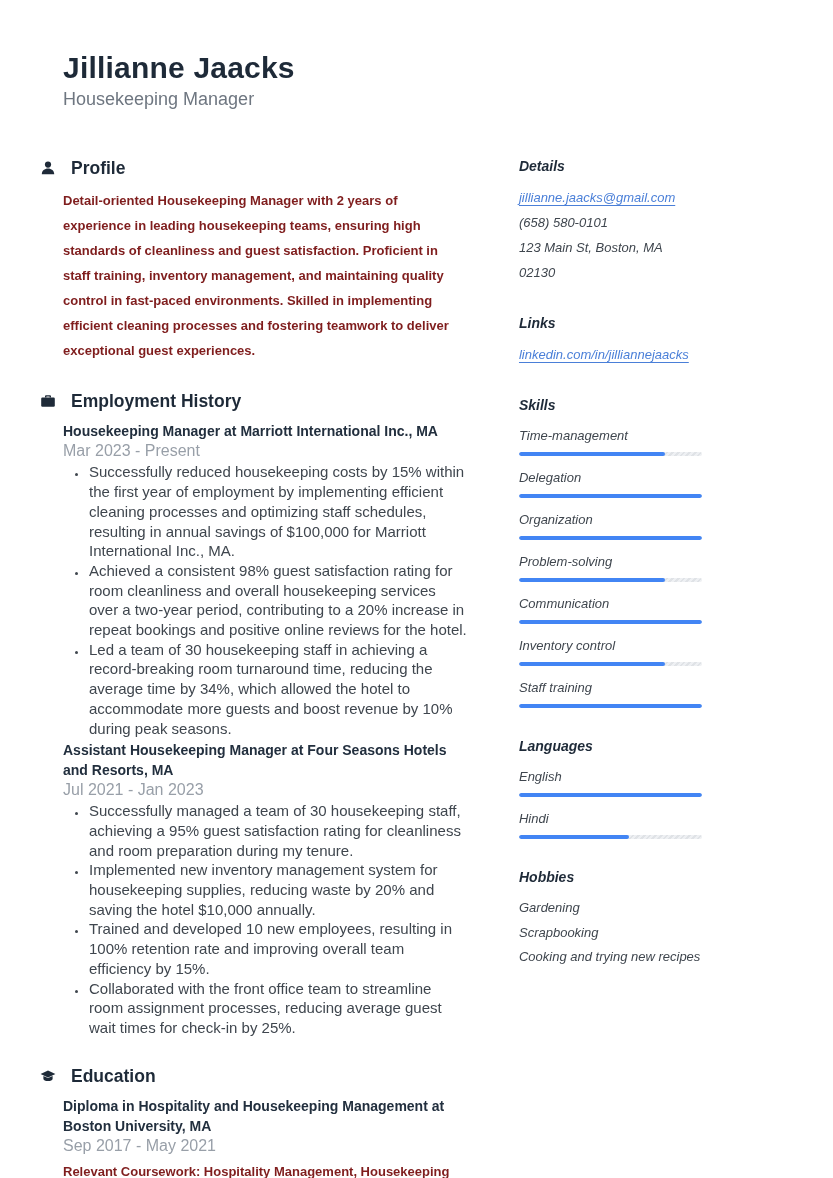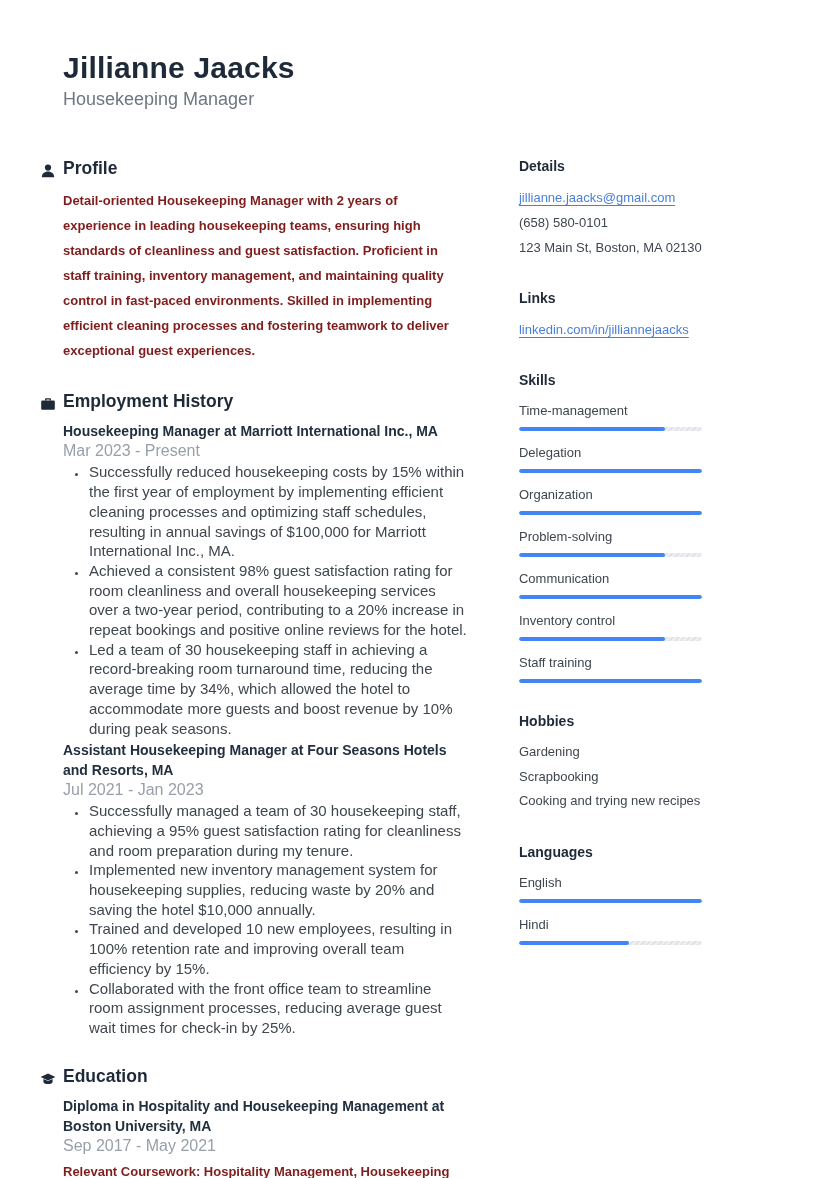--- a/index.html
+++ b/index.html
@@ -36,21 +36,21 @@
     align-items: flex-start;
     padding: 0 61px 0 40px;
     margin-top: 47px;
   }
   .main { width: 477px; }
   .sidebar { width: 204px; margin-left: 51px; }
 
   
   .section { margin-top: 27px; }
   .section:first-child { margin-top: 0; }
-  .sec-head { display: flex; align-items: flex-end; gap: 7px; }
+  .sec-head { display: flex; align-items: center; gap: 15px; }
   .sec-icon { width: 16px; height: 16px; flex: 0 0 16px; display: inline-flex; }
   .sec-icon svg { width: 16px; height: 16px; fill: #1e2a38; }
   .sec-title {
     font-size: 17.5px;
     font-weight: 700;
     color: #1e2a38;
     line-height: 22px;
   }
   .sec-body { margin-left: 23px; margin-top: 9px; }
   .body-text { font-size: 13px; line-height: 25px; color: #7f1d1d; font-weight: bold; }
@@ -73,21 +73,21 @@
   .job-bullets li {
     font-size: 15px;
     line-height: 19.7px;
     color: #3f464e;
     padding-left: 1px;
   }
   .job-bullets li::marker { color: #3f464e; font-size: 11px; }
   .edu-desc { margin-top: 6px; }
 
   
-  .side-sec { margin-top: 29px; }
+  .side-sec { margin-top: 29px; font-style: italic; }
   .side-sec:first-child { margin-top: 0; }
   .side-title {
     font-size: 14px;
     font-weight: 700;
     color: #1e2a38;
     line-height: 18px;
     margin-bottom: 10px;
   }
   .side-line { font-size: 13px; line-height: 25px; color: #3f464e; }
   a.side-link {
@@ -277,38 +277,38 @@
         </div>
         <div class="meter">
           <div class="meter-label">Staff training</div>
           <div class="bar-track">
               <div class="bar-fill" style="width: 100%;"></div>
             </div>
         </div>
       </div>
 
       <div class="side-sec">
+        <div class="side-title">Languages</div>
+
+        <div class="meter">
+          <div class="meter-label">English</div>
+          <div class="bar-track">
+              <div class="bar-fill" style="width: 100%;"></div>
+            </div>
+        </div>
+        <div class="meter">
+          <div class="meter-label">Hindi</div>
+          <div class="bar-track">
+              <div class="bar-fill" style="width: 60%;"></div>
+            </div>
+        </div>
+      </div>
+
+      <div class="side-sec">
         <div class="side-title">Hobbies</div>
         <div class="hobby-line">Gardening</div>
         <div class="hobby-line">Scrapbooking</div>
         <div class="hobby-line">Cooking and trying new recipes</div>
       </div>
 
-      <div class="side-sec">
-        <div class="side-title">Languages</div>
-
-        <div class="meter">
-          <div class="meter-label">English</div>
-          <div class="bar-track">
-              <div class="bar-fill" style="width: 100%;"></div>
-            </div>
-        </div>
-        <div class="meter">
-          <div class="meter-label">Hindi</div>
-          <div class="bar-track">
-              <div class="bar-fill" style="width: 60%;"></div>
-            </div>
-        </div>
-      </div>
-
     </aside>
   </div>
 </div>
 
 </body></html>

